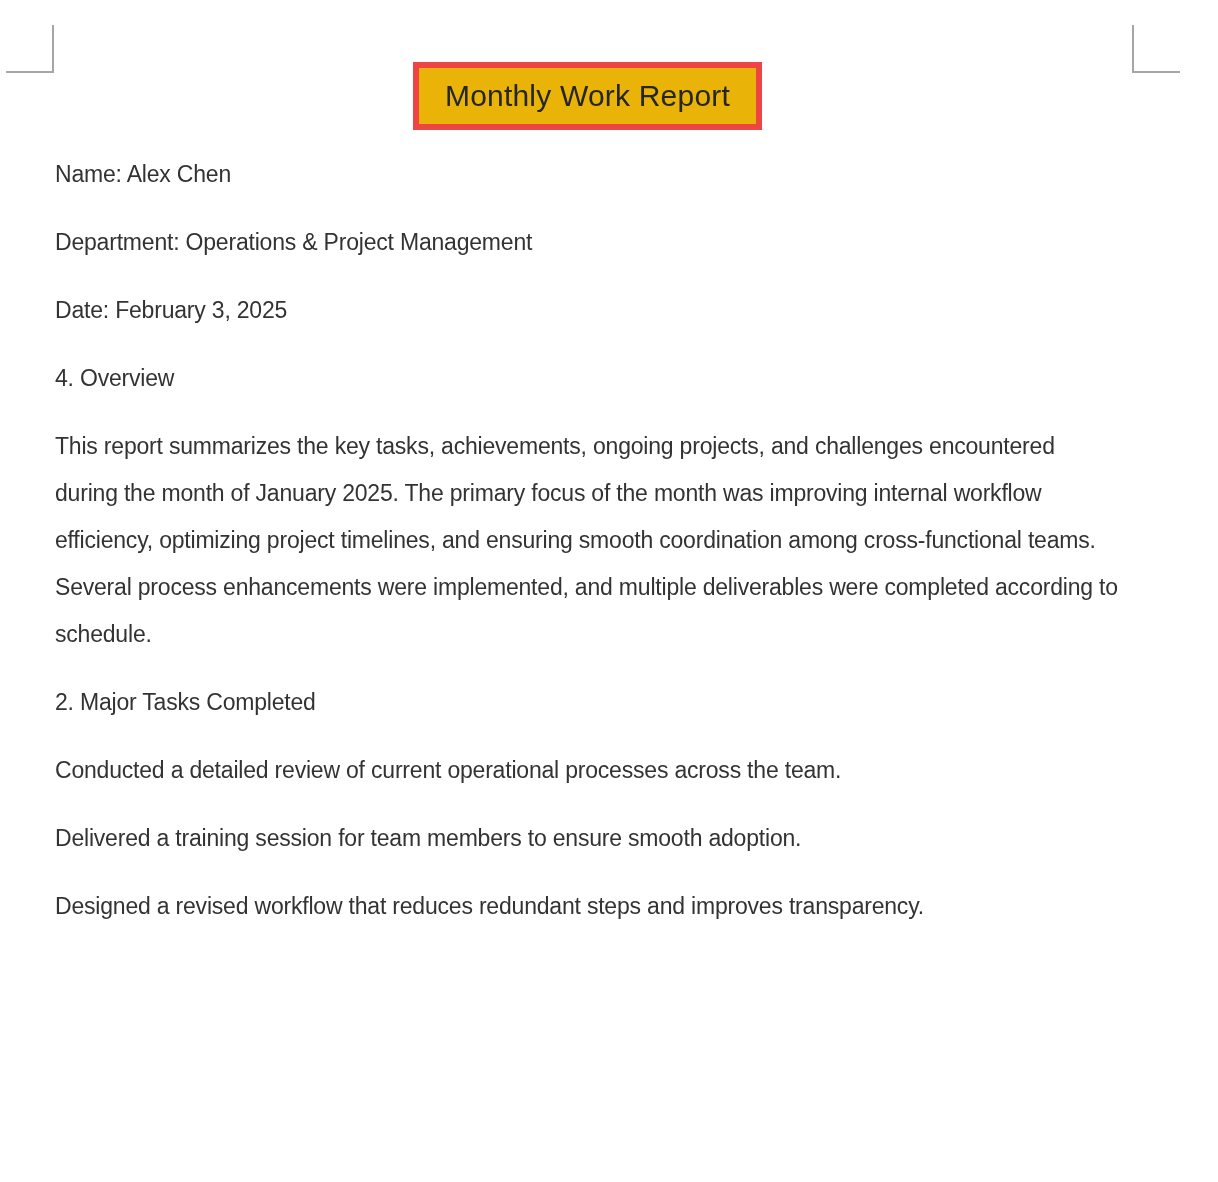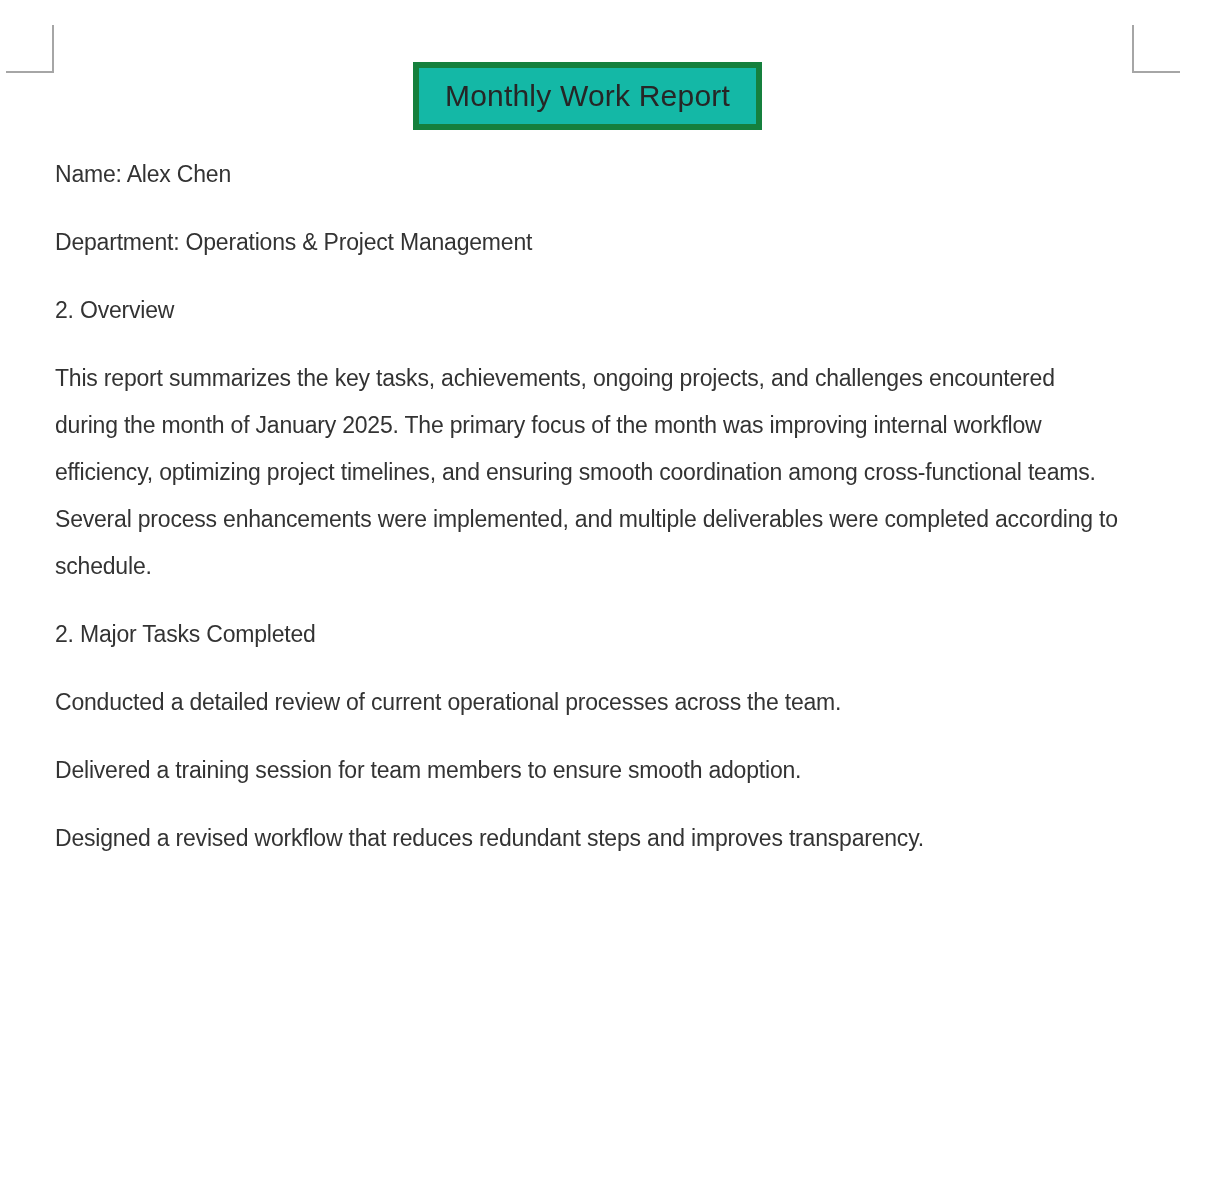--- a/index.html
+++ b/index.html
@@ -39,28 +39,28 @@
     top: 62px;
     width: 1065px;
     color: #333333;
   }
   .title-row {
     display: flex;
     justify-content: center;
     margin: 0 0 21px 0;
   }
   .title-box {
-    border: 6px solid #15803d;
+    border: 6px solid #ef4444;
     padding: 11px 26px;
     font-size: 30px;
     line-height: 34px;
     color: #262626;
     letter-spacing: 0.2px;
     white-space: nowrap;
-    background: #14b8a6;
+    background: #eab308;
   }
   .para {
     font-size: 23px;
     line-height: 47px;
     letter-spacing: -0.2px;
     margin: 0 0 21px 0;
     font-weight: 300;
     color: #333333;
   }
 </style>
@@ -76,22 +76,23 @@
     <div class="title-box">
       <span>Monthly Work Report</span>
     </div>
   </div>
 
   <p class="para">Name: Alex Chen</p>
 
   <p class="para">Department: Operations &amp; Project Management</p>
 
 
+  <p class="para">Date: February 3, 2025</p>
 
-  <p class="para">2. Overview</p>
+  <p class="para">4. Overview</p>
 
   <p class="para">This report summarizes the key tasks, achievements, ongoing projects, and challenges encountered during the month of January 2025. The primary focus of the month was improving internal workflow efficiency, optimizing project timelines, and ensuring smooth coordination among cross-functional teams. Several process enhancements were implemented, and multiple deliverables were completed according to schedule.</p>
 
   <p class="para">2. Major Tasks Completed</p>
 
 
   <p class="para">Conducted a detailed review of current operational processes across the team.</p>
 
 
   <p class="para">Delivered a training session for team members to ensure smooth adoption.</p>

